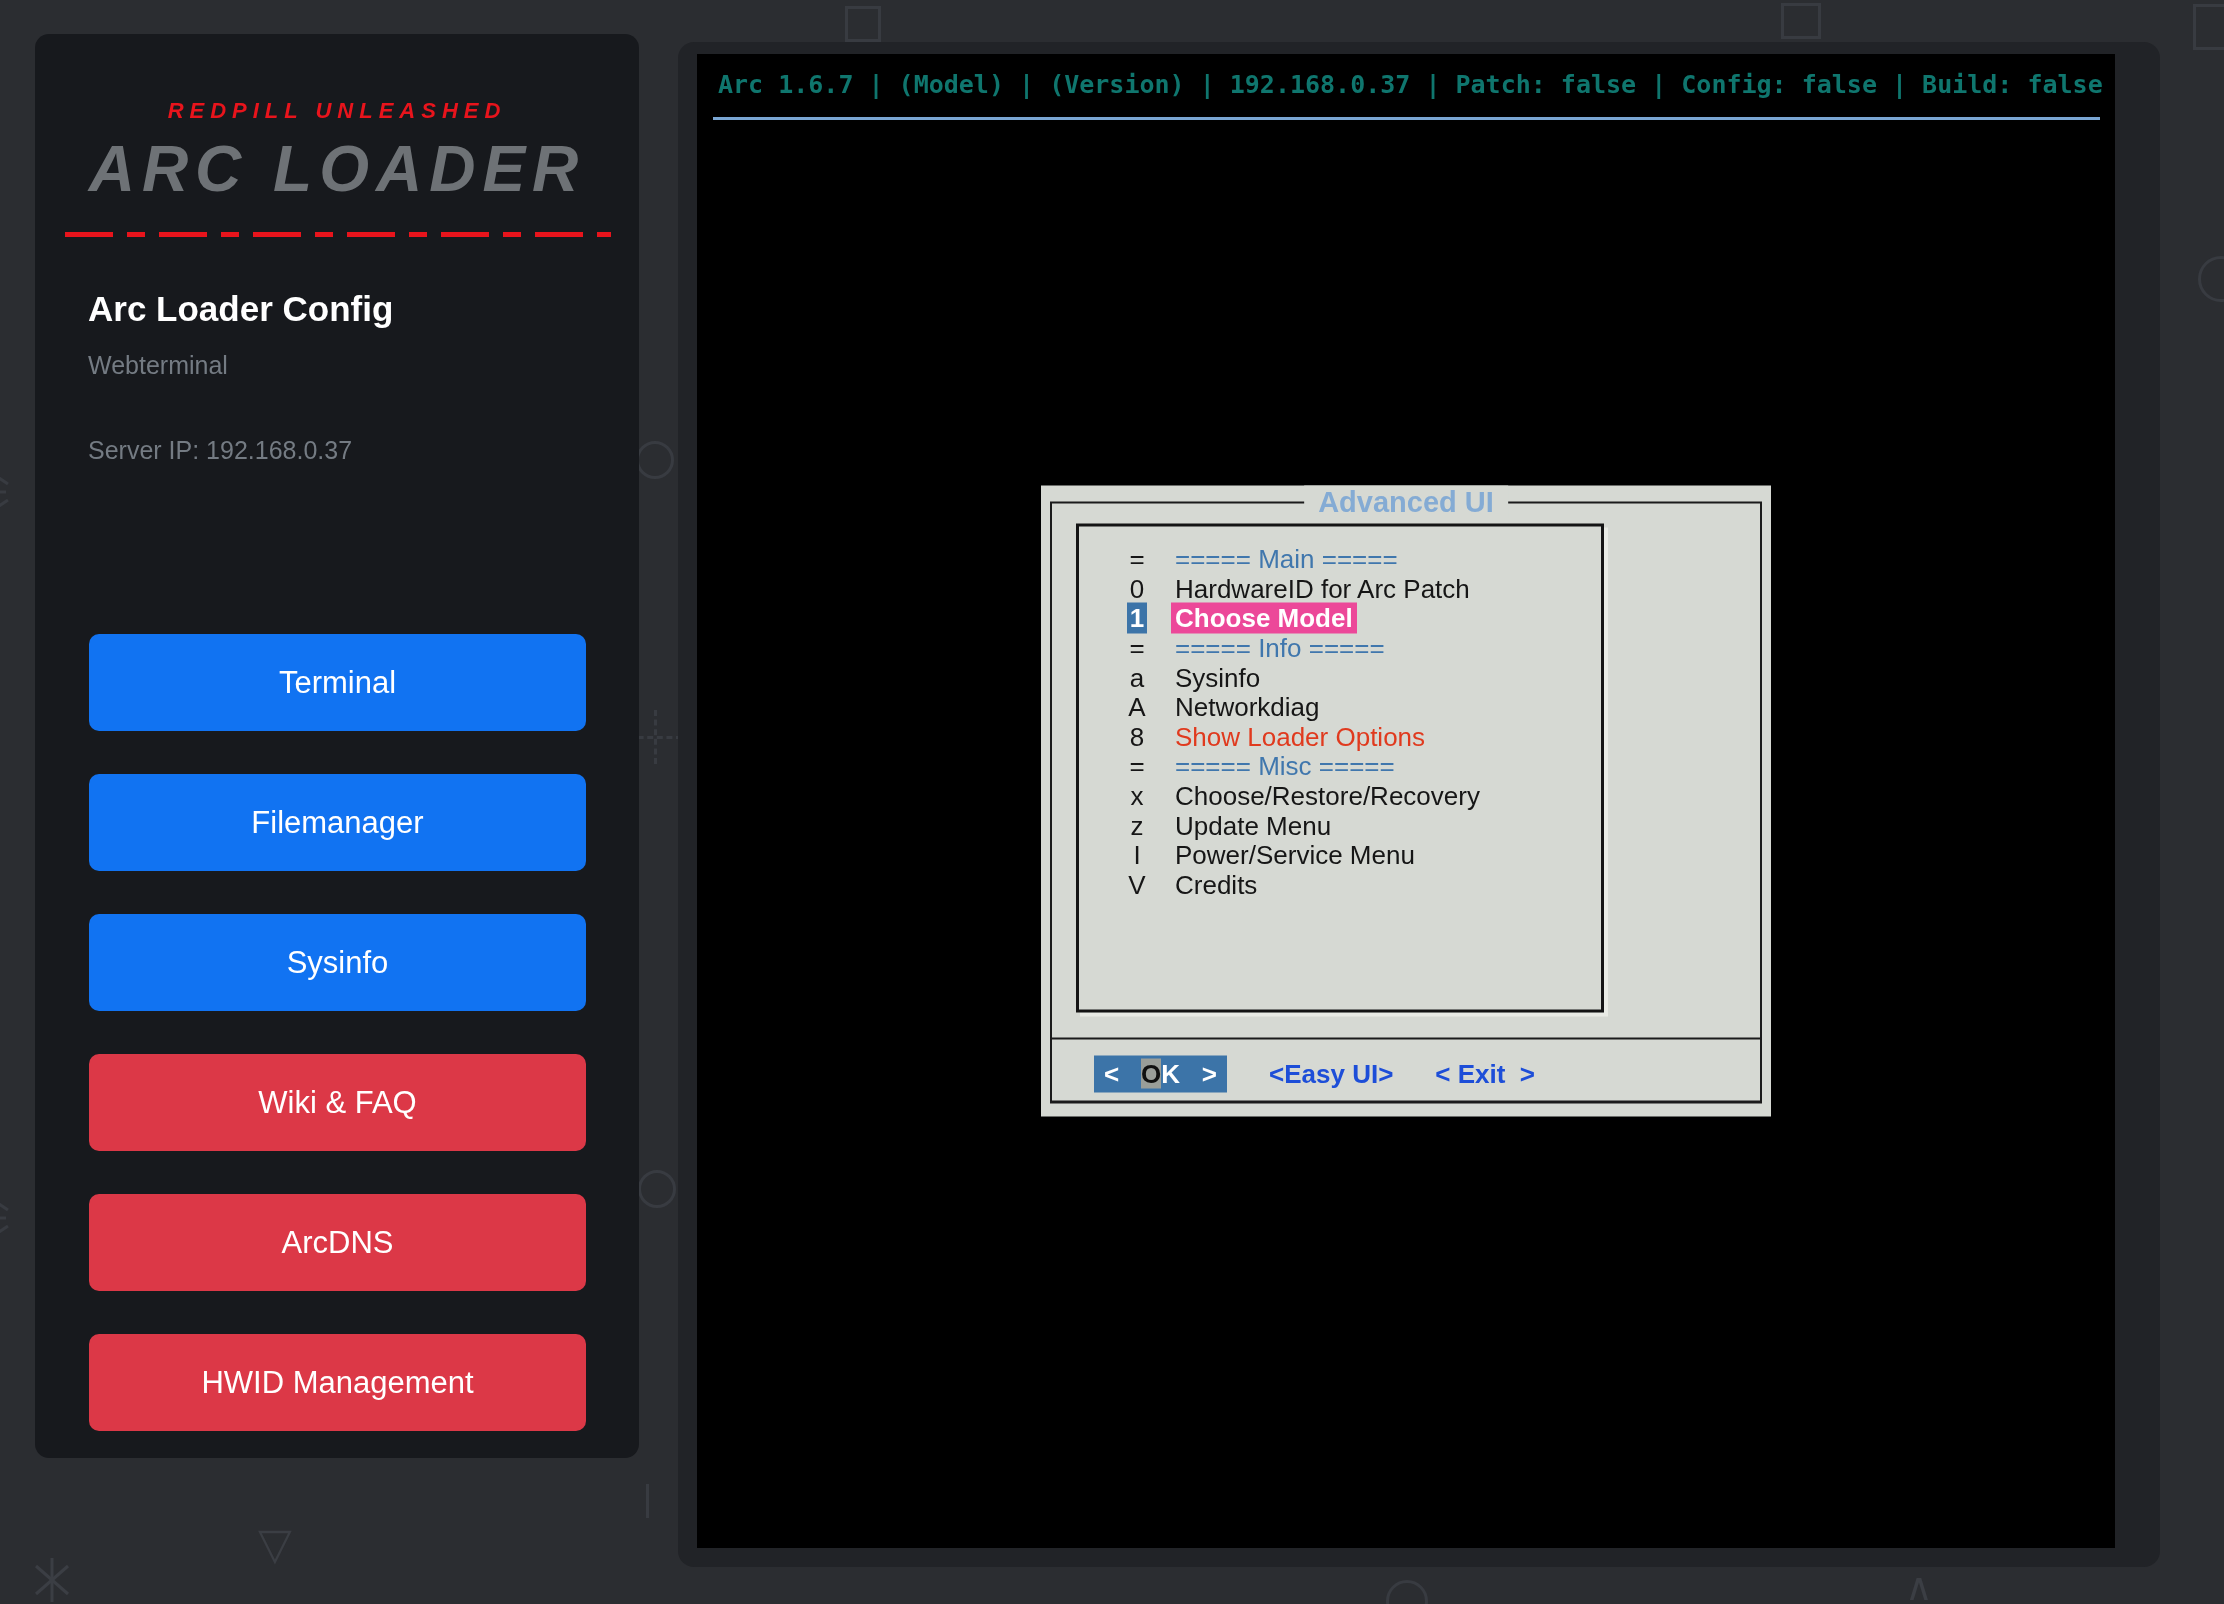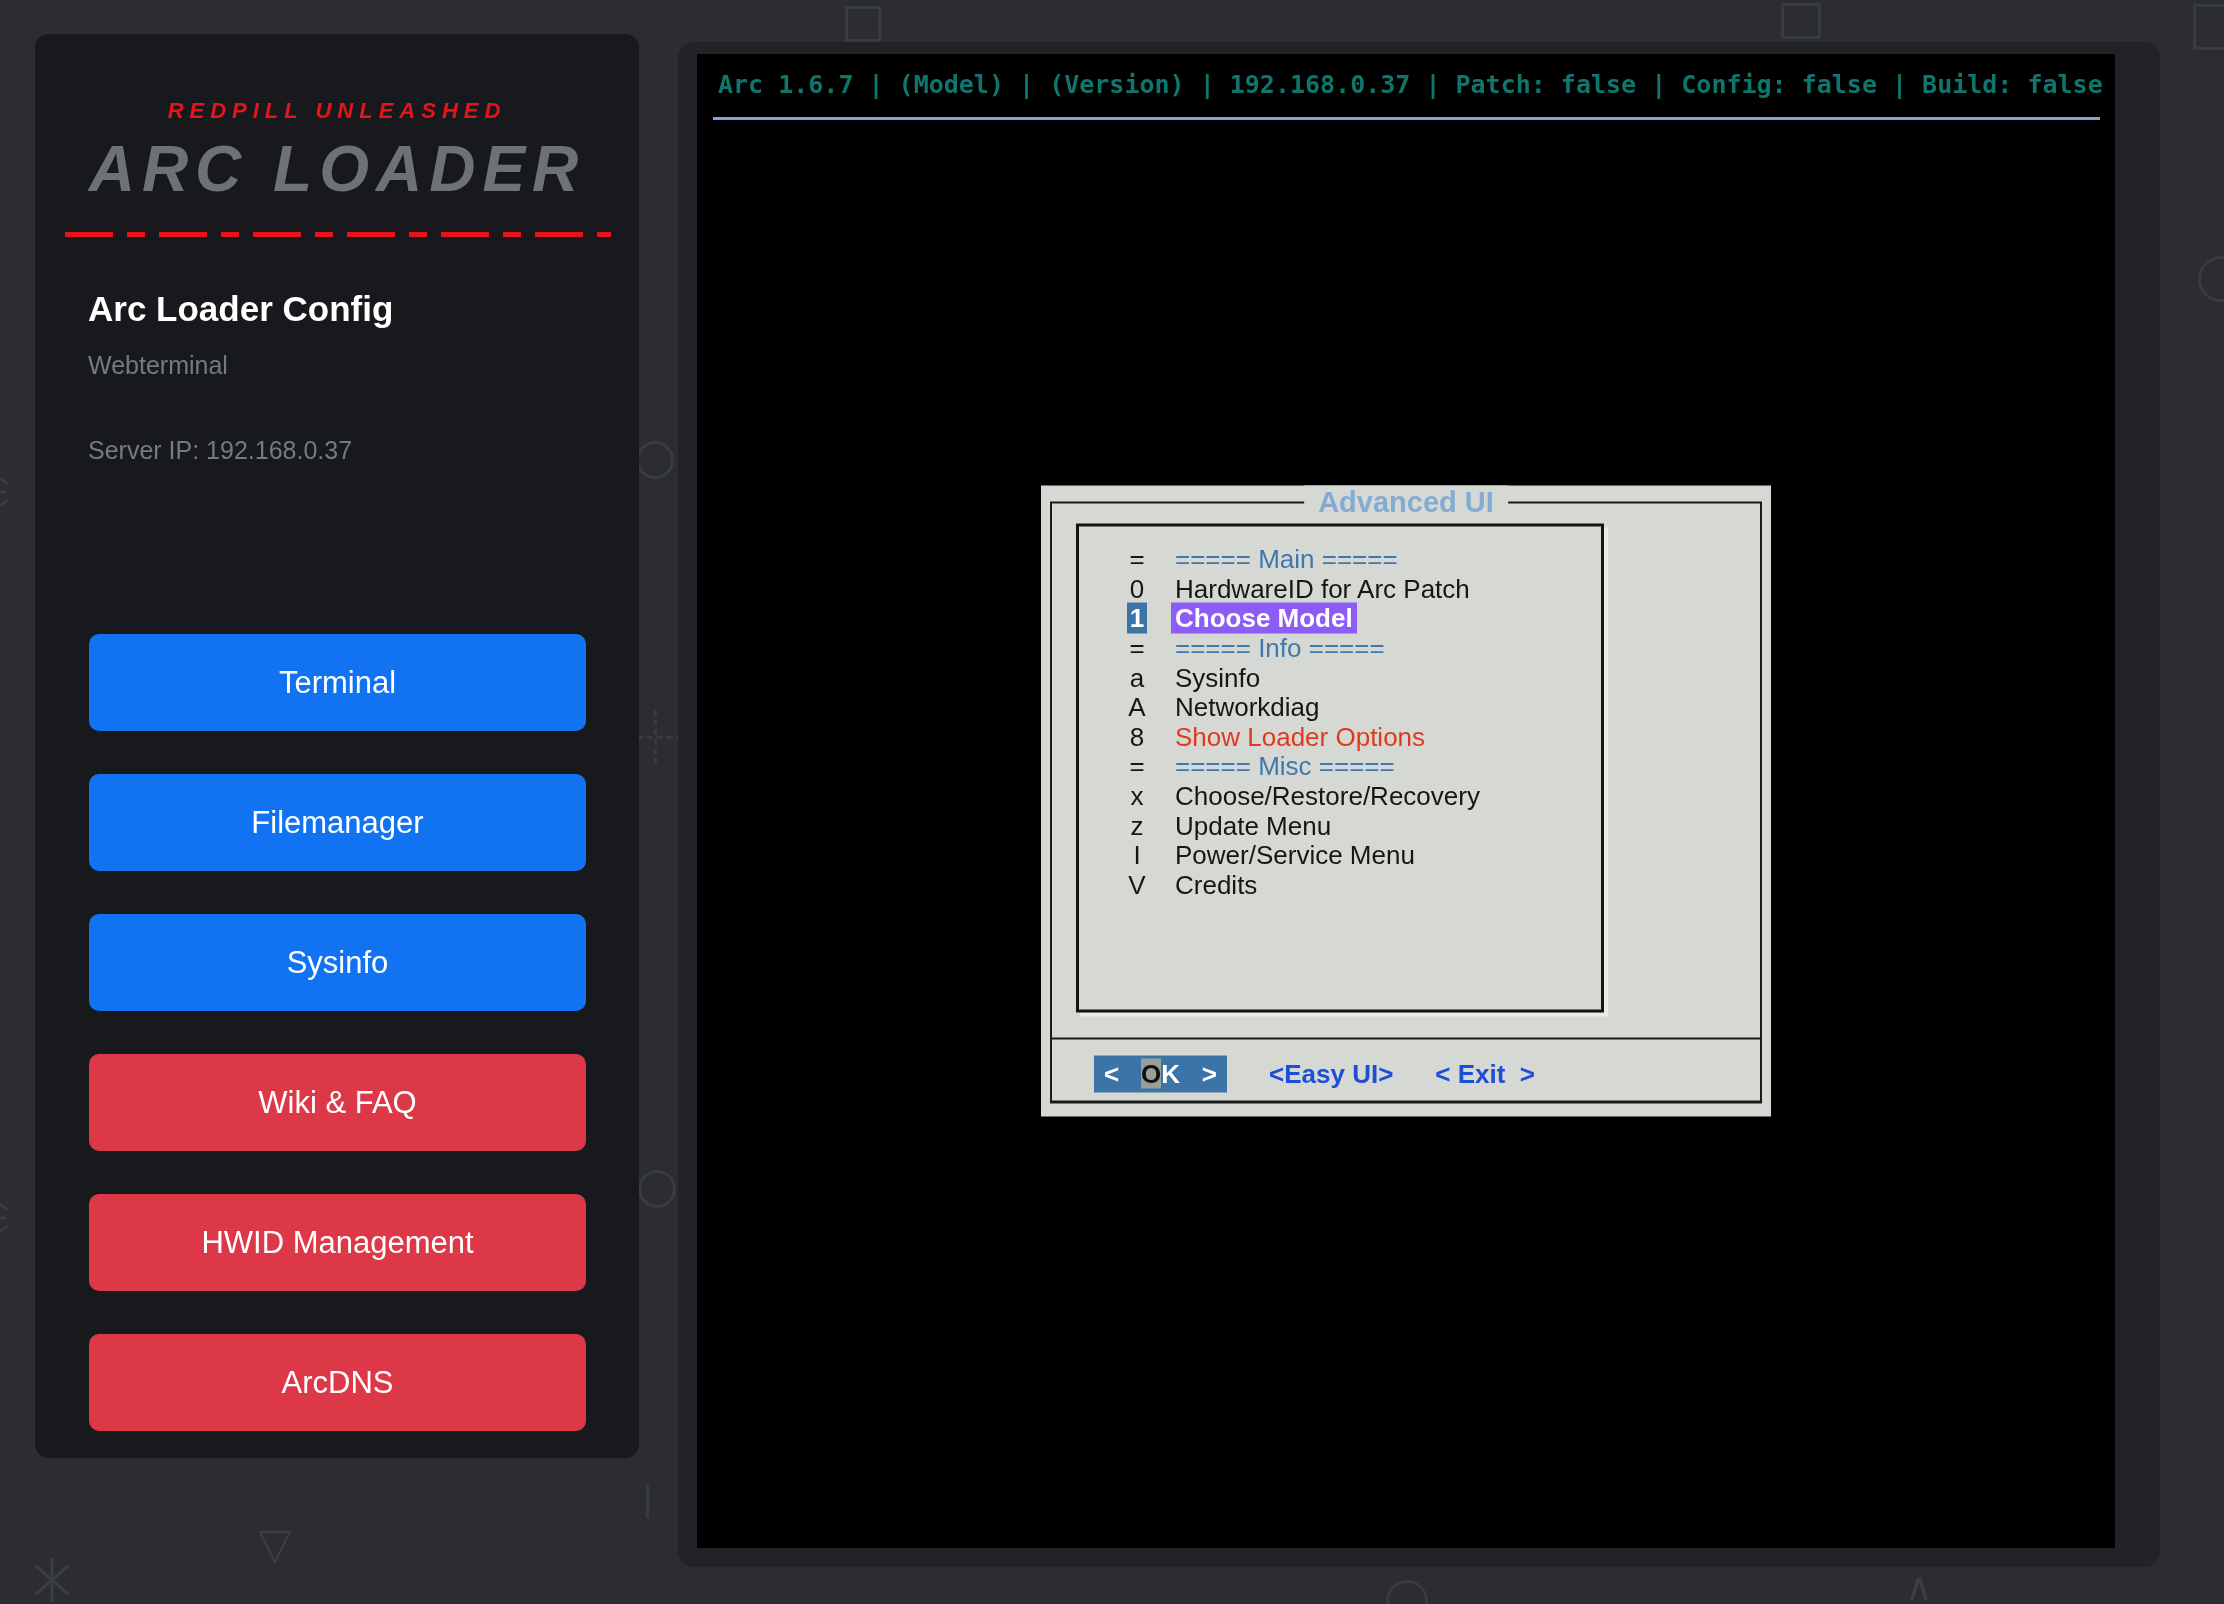--- a/index.html
+++ b/index.html
@@ -55,21 +55,21 @@
   .menu-box{position:absolute;left:35px;top:38px;width:528px;height:489px;z-index:1;
             border:3px solid #141414;background:#d6d9d3;
             box-shadow:4px 4px 0 0 #e9ebe5;box-sizing:border-box;padding-top:18px;}
   .mrow{display:flex;align-items:center;height:29.6px;padding-left:48px;
         font-size:26px;color:#161616;}
   .mkey{width:20px;margin-right:28px;white-space:pre;text-align:center;}
   .mlabel{white-space:pre;}
   .s-section .mlabel{color:#4077ad;}
   .s-danger .mlabel{color:#e03a1e;}
   .s-selected .mkey{background:#3c74a8;color:#fff;font-weight:700;}
-  .s-selected .mlabel{background:#8b5cf6;color:#fff;font-weight:700;padding:0 4px;margin-left:-4px;}
+  .s-selected .mlabel{background:#ec4899;color:#fff;font-weight:700;padding:0 4px;margin-left:-4px;}
   .dsep{position:absolute;left:9px;right:9px;bottom:77px;height:2px;background:#1b1b1b;}
   .dbuttons{position:absolute;left:53px;bottom:24px;height:38px;display:flex;gap:42px;
             align-items:center;font-size:26px;font-weight:700;}
   .btn-ok{width:133px;height:37px;background:#3c74a8;color:#fff;display:flex;
           align-items:center;justify-content:space-between;padding:0 10px;box-sizing:border-box;}
   .btn-ok .cursor{background:#9a9e99;color:#101010;}
   .btn-plain{color:#1d4ed8;white-space:pre;line-height:37px;}
 </style>
 </head>
 <body>
@@ -120,22 +120,22 @@
     </div>
     <div class="cfg-title">Arc Loader Config</div>
     <div class="cfg-sub">Webterminal</div>
     <div class="cfg-ip">Server IP: 192.168.0.37</div>
 
     <div class="btn-col">
       <button class="sbtn blue">Terminal</button>
       <button class="sbtn blue">Filemanager</button>
       <button class="sbtn blue">Sysinfo</button>
       <button class="sbtn red">Wiki &amp; FAQ</button>
+      <button class="sbtn red">ArcDNS</button>
       <button class="sbtn red">HWID Management</button>
-      <button class="sbtn red">ArcDNS</button>
     </div>
   </div>
 
   <div class="term-panel">
     <div class="term-screen">
       <div class="statusbar">Arc 1.6.7 | (Model) | (Version) | 192.168.0.37 | Patch: false | Config: false | Build: false</div>
       <div class="status-rule"></div>
 
       <div class="dialog">
         <div class="dframe"></div>

